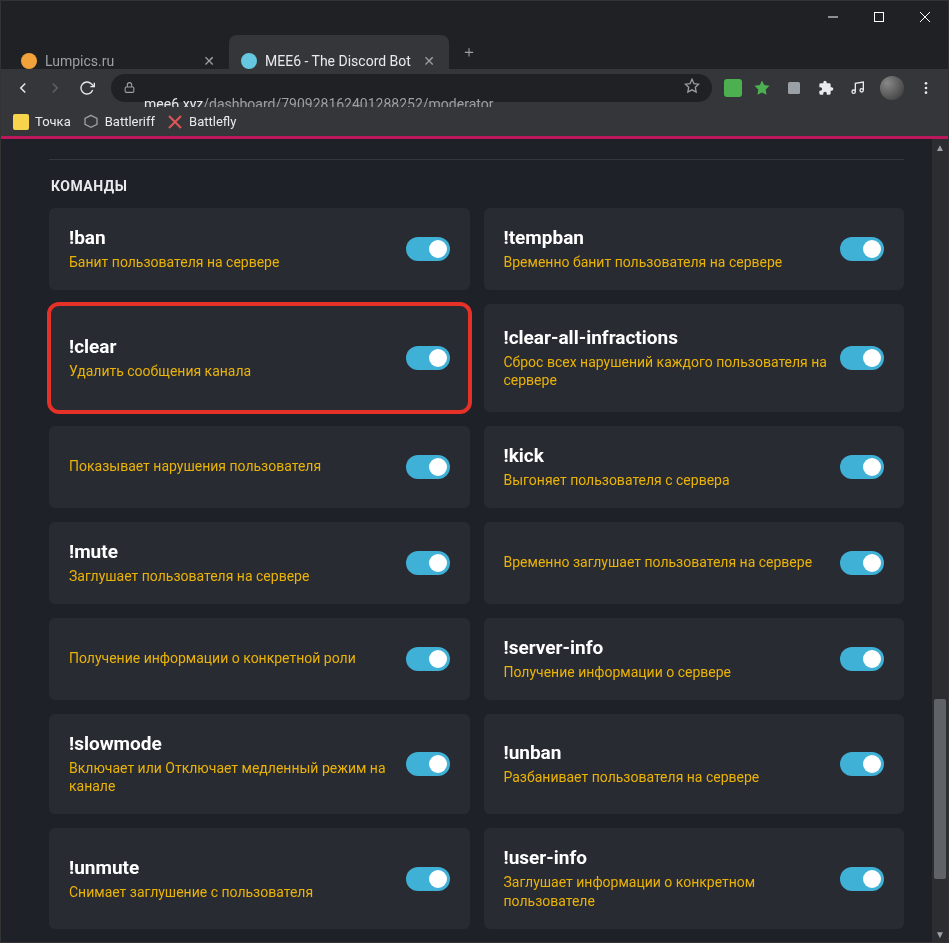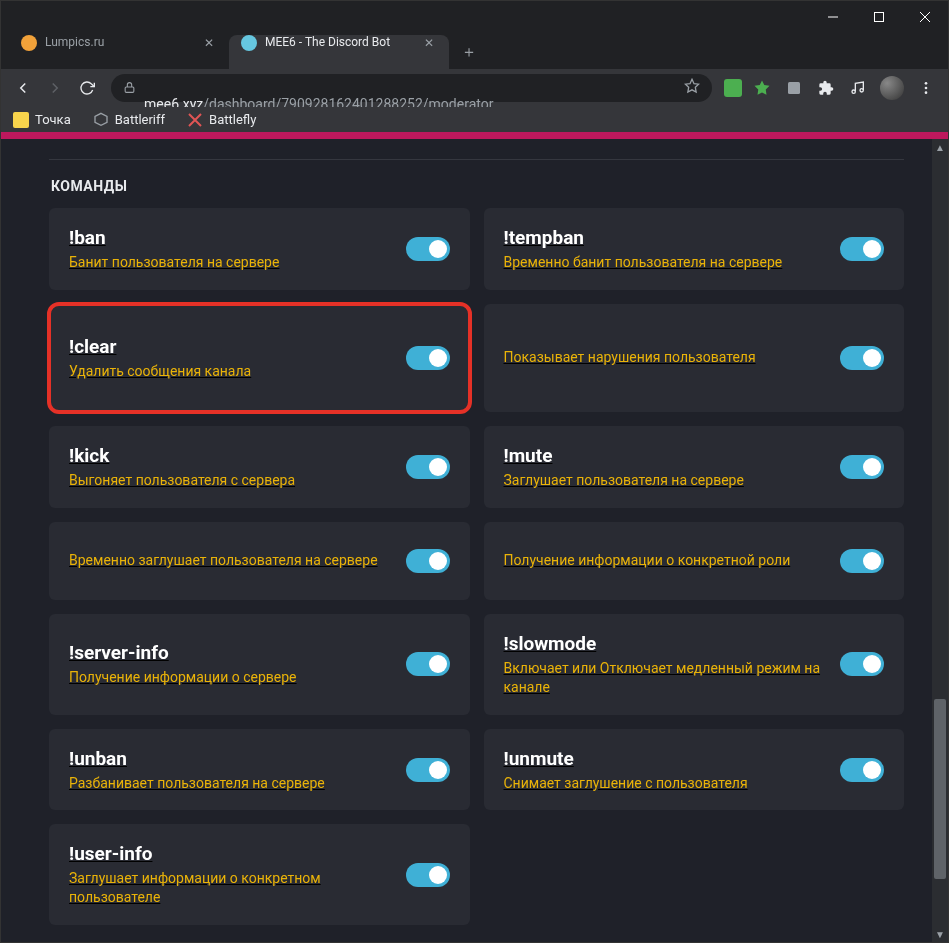--- a/index.html
+++ b/index.html
@@ -5,56 +5,56 @@
 * { margin: 0; padding: 0; box-sizing: border-box; font-family: -apple-system, BlinkMacSystemFont, "Segoe UI", Roboto, sans-serif; }
 body { background: #fff; width: 949px; height: 943px; overflow: hidden; }
 
 .window { width: 949px; height: 943px; background: #fff; display: flex; flex-direction: column; border: 1px solid #333; }
 
 .titlebar { height: 32px; background: #202124; display: flex; justify-content: flex-end; align-items: center; }
 .titlebar .winbtn { width: 46px; height: 32px; display: flex; align-items: center; justify-content: center; color: #fff; cursor: pointer; }
 .titlebar .winbtn svg { stroke: #fff; }
 
 .tabstrip { height: 36px; background: #202124; display: flex; align-items: flex-end; padding-left: 8px; }
-.tab { height: 34px; display: flex; align-items: flex-start; padding: 0 12px; color: #9aa0a6; font-size: 12px; border-top-left-radius: 8px; border-top-right-radius: 8px; min-width: 220px; max-width: 240px; position: relative; cursor: pointer; }
+.tab { height: 34px; display: flex; align-items: flex-end; padding: 0 12px; color: #9aa0a6; font-size: 14px; border-top-left-radius: 8px; border-top-right-radius: 8px; min-width: 220px; max-width: 240px; position: relative; cursor: pointer; }
 .tab.active { background: #35363a; color: #e8eaed; }
 .tab .favicon { width: 16px; height: 16px; border-radius: 50%; margin-right: 8px; flex-shrink: 0; }
 .tab .tabtitle { flex: 1; white-space: nowrap; overflow: hidden; text-overflow: ellipsis; }
 .tab .tabclose { width: 16px; height: 16px; display: flex; align-items: center; justify-content: center; margin-left: 6px; color: #9aa0a6; }
 .newtab { width: 28px; height: 28px; display: flex; align-items: center; justify-content: center; color: #9aa0a6; margin-left: 6px; margin-bottom: 3px; cursor: pointer; }
 
 .addrbar { height: 38px; background: #35363a; display: flex; align-items: center; padding: 0 8px; gap: 4px; }
 .navbtn { width: 28px; height: 28px; display: flex; align-items: center; justify-content: center; color: #9aa0a6; border-radius: 50%; cursor: pointer; }
 .navbtn.disabled { opacity: 0.4; cursor: default; }
 .omnibox { flex: 1; height: 28px; background: #202124; border-radius: 14px; display: flex; align-items: center; padding: 0 12px; margin: 0 6px; }
 .omnibox .lock { color: #9aa0a6; margin-right: 8px; }
 .omnibox .url { color: #e8eaed; font-size: 14px; margin-top: 31px; }
 .omnibox .url .dim { color: #9aa0a6; }
 .omnibox .star { margin-left: auto; color: #9aa0a6; }
 .exticon { width: 24px; height: 24px; display: flex; align-items: center; justify-content: center; margin: 0 2px; cursor: pointer; }
 .avatar { width: 24px; height: 24px; border-radius: 50%; background: radial-gradient(circle at 30% 30%, #888, #333); margin: 0 4px; }
 
-.bookmarks { height: 32px; background: #35363a; display: flex; align-items: center; padding: 0 12px; gap: 22px; border-bottom: 7px solid #be185d; }
+.bookmarks { height: 32px; background: #35363a; display: flex; align-items: center; padding: 0 12px; gap: 12px; border-bottom: 3px solid #be185d; }
 .bkm { display: flex; align-items: center; gap: 6px; color: #e8eaed; font-size: 13px; cursor: pointer; }
 .bkm .bkicon { width: 16px; height: 16px; display: flex; align-items: center; justify-content: center; }
 
 .page { flex: 1; display: flex; background: #1f2129; overflow: hidden; }
 .content { flex: 1; overflow-y: auto; padding: 20px 28px 0 28px; margin-left: 20px; }
 .vscroll { width: 16px; background: #2b2d31; position: relative; }
 .vscroll .thumb { position: absolute; left: 2px; right: 2px; top: 560px; height: 180px; background: #5f6368; border-radius: 2px; }
 .vscroll .arrow { position: absolute; left: 0; right: 0; height: 16px; display: flex; align-items: center; justify-content: center; color: #9aa0a6; font-size: 10px; }
 .vscroll .arrow.up { top: 0; }
 .vscroll .arrow.down { bottom: 0; }
 
 .section-title { color: #e8eaed; font-size: 14px; font-weight: 700; letter-spacing: 0.5px; margin: 18px 0 14px 2px; }
 
 .grid { display: grid; grid-template-columns: 1fr 1fr; gap: 14px; }
 .card { background: #292b33; border-radius: 6px; padding: 18px 20px; display: flex; align-items: center; min-height: 78px; cursor: pointer; position: relative; }
 .card.highlight { outline: 4px solid #e53127; outline-offset: -2px; border-radius: 10px; min-height: 108px; }
-.card .textcol { flex: 1; padding-right: 12px; text-decoration: underline; }
+.card .textcol { flex: 1; padding-right: 12px; }
 .card .cmdname { color: #fff; font-weight: 700; font-size: 19px; margin-bottom: 4px; }
 .card .cmddesc { color: #eab308; font-size: 14px; line-height: 1.35; }
 
 .toggle { width: 44px; height: 24px; background: #3fb0d6; border-radius: 12px; position: relative; flex-shrink: 0; cursor: pointer; }
 .toggle .knob { position: absolute; width: 18px; height: 18px; background: #fff; border-radius: 50%; top: 3px; right: 3px; }
 </style>
 </head>
 <body>
 
 <div class="window">
@@ -202,20 +202,29 @@
             <div class="textcol">
               <div class="cmdname">!clear</div>
               <div class="cmddesc">Удалить сообщения канала</div>
             </div>
             <div class="toggle">
               <div class="knob"></div>
             </div>
           </div>
           <div class="card">
             <div class="textcol">
+              <div class="cmdname">!clear-all-infractions</div>
+              <div class="cmddesc">Сброс всех нарушений каждого пользователя на сервере</div>
+            </div>
+            <div class="toggle">
+              <div class="knob"></div>
+            </div>
+          </div>
+          <div class="card">
+            <div class="textcol">
               <div class="cmddesc">Показывает нарушения пользователя</div>
             </div>
             <div class="toggle">
               <div class="knob"></div>
             </div>
           </div>
           <div class="card">
             <div class="textcol">
               <div class="cmdname">!kick</div>
               <div class="cmddesc">Выгоняет пользователя с сервера</div>

